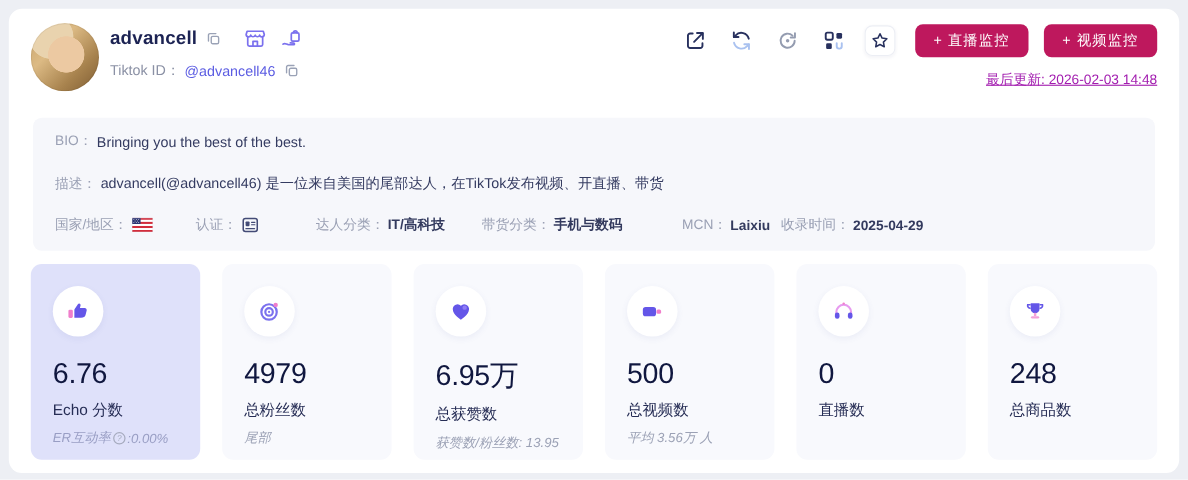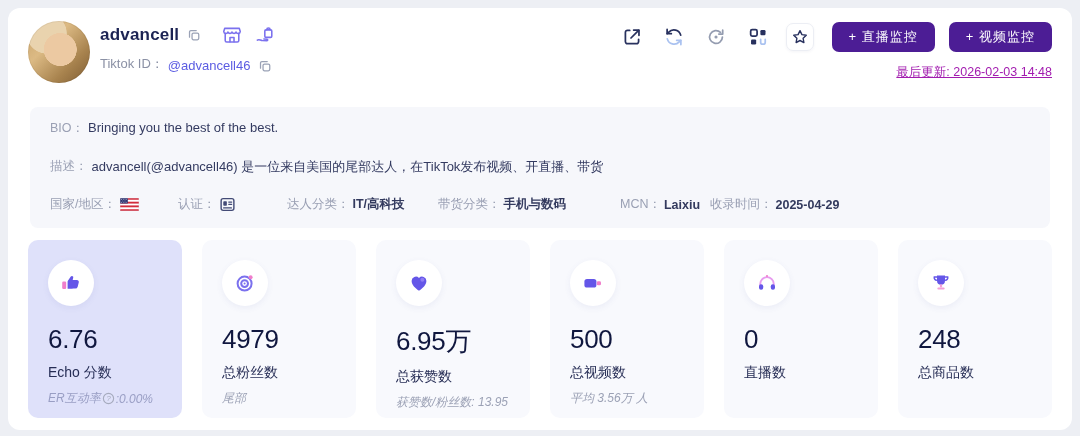--- a/index.html
+++ b/index.html
@@ -23,49 +23,49 @@
       radial-gradient(circle at 30% 20%, #e9d3ae 0 30%, rgba(0,0,0,0) 31%),
       linear-gradient(135deg,#c5a068 0%,#dcba84 35%,#a8834e 70%,#7e5c33 100%);
     box-shadow:inset 0 0 0 1px rgba(0,0,0,.06);
   }
   .id-block { position:absolute; left:92px; top:16px; }
   .name-row { display:flex; align-items:center; }
   .creator-name { font-size:17px; font-weight:700; color:#1c2353; letter-spacing:.2px; }
   .copy-btn { margin-left:8px; display:inline-flex; cursor:pointer; }
   .badge-icons { display:inline-flex; gap:11px; margin-left:20px; }
   .badge-icons span { display:inline-flex; cursor:pointer; }
-  .tid-row { margin-top:9px; display:flex; align-items:flex-end; font-size:13px; }
+  .tid-row { margin-top:9px; display:flex; align-items:center; font-size:13px; }
   .tid-label { color:#8b91a5; }
   .tid-value { color:#5b5ce2; margin-left:4px; cursor:pointer; }
   .header-right {
     position:absolute; right:20px; top:14px;
     display:flex; align-items:center; gap:14px;
   }
   .tb-icon { display:inline-flex; align-items:center; justify-content:center;
     width:28px; height:28px; cursor:pointer; border-radius:7px; }
   .tb-icon[data-name="favorite-star-icon"] {
     border:1px solid #eceef4; box-shadow:0 1px 3px rgba(30,40,90,.05); margin-right:4px;
   }
   .monitor-btn {
     height:30px; padding:0 17px; border:none; border-radius:7px;
-    background:#4c1d95; color:#ffffff; font-size:13px; cursor:pointer;
+    background:#be185d; color:#ffffff; font-size:13px; cursor:pointer;
     font-family:inherit; display:flex; align-items:center; letter-spacing:1px;
   }
   .last-update {
     position:absolute; right:20px; top:56px;
     font-size:12.5px; color:#a21caf;text-decoration:underline;
   }
   
   .panel {
     position:absolute; left:22px; right:22px; top:99px; height:121px;
     background:#f6f7fb; border-radius:8px;
     padding:13px 20px 14px;
     display:flex; flex-direction:column; justify-content:space-between;
   }
-  .p-row { font-size:13px; display:flex; align-items:flex-start; }
+  .p-row { font-size:13px; display:flex; align-items:flex-end; }
   .p-label { color:#9aa0b4; font-size:12.5px; flex:none; }
   .p-value { color:#343b61; margin-left:4px; }
   .meta { position:relative; height:18px; }
   .meta-item { position:absolute; top:0; display:flex; align-items:center; font-size:12.5px; white-space:nowrap; }
   .meta-item .m-label { color:#9aa0b4; }
   .meta-item .m-value { color:#333a5e; font-weight:600; margin-left:3px; }
   .meta-item .m-icon { display:inline-flex; margin-left:4px; }
   .meta-item:nth-child(1){ left:0; }
   .meta-item:nth-child(2){ left:128px; }
   .meta-item:nth-child(3){ left:237px; }

